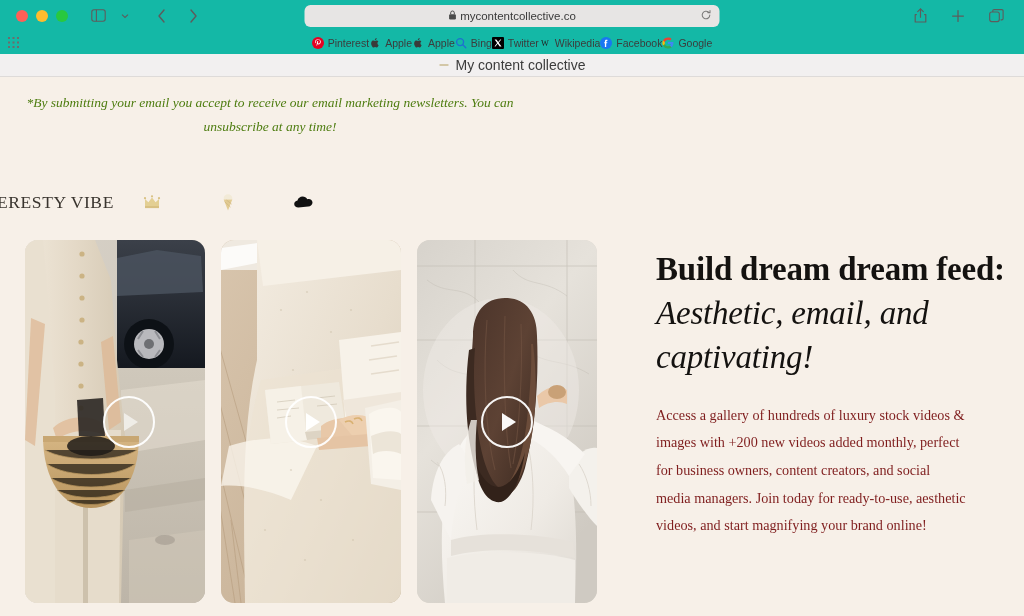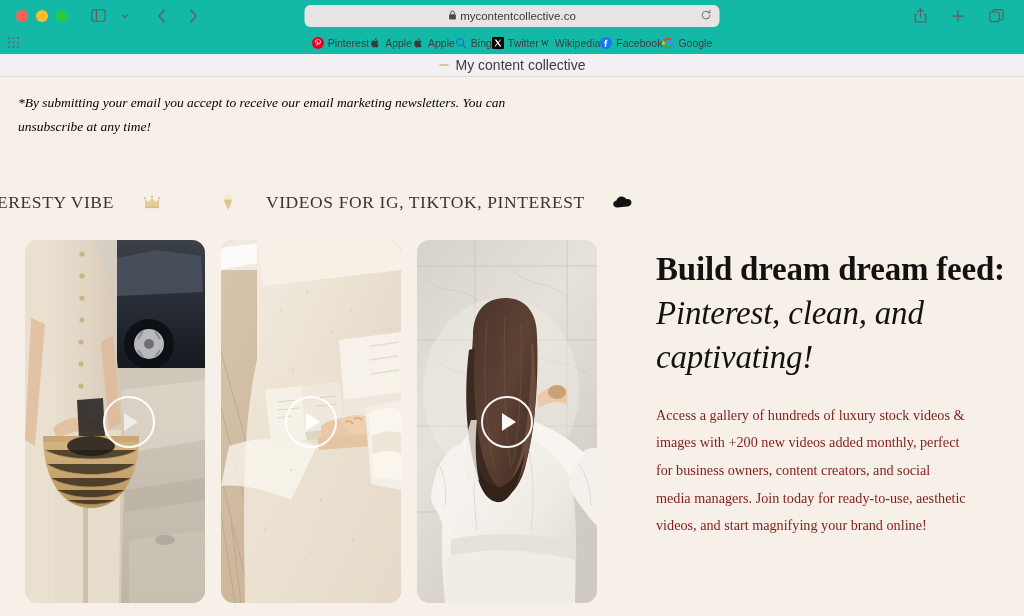--- a/index.html
+++ b/index.html
@@ -111,22 +111,23 @@
     position: relative;
     overflow: hidden;
   }
 
   #disclaimer {
     padding: 14px 18px 0 18px;
     font-family: "Liberation Serif", serif;
     font-style: italic;
     font-size: 13.5px;
     line-height: 1.75;
-    color: #000000;
+    color: #4d7c0f;
     max-width: 540px;
+    text-align: center;
   }
 
   
   #marquee-strip {
     position: absolute;
     top: 97px;
     left: 0;
     width: 1024px;
     height: 56px;
     display: flex;
@@ -459,21 +460,20 @@
 
       <span class="mq-sep">
         <svg width="20" height="22" viewBox="0 0 20 22">
           <path d="M10 3.2 c-2.6 0-4.3 1.8-4.3 3.9 0 0.5 0.1 0.9 0.2 1.2 h8.2 c0.1-0.3 0.2-0.7 0.2-1.2 C14.3 5.0 12.6 3.2 10 3.2 z" fill="#f2ead7"></path>
           <path d="M5.7 8.6 h8.6 L10 19.6 Z" fill="#e2cb92"></path>
           <path d="M6.6 10.6 L12.9 16.6 M8.3 8.9 L14.0 13.4 M5.9 13.2 L10.6 18.0" stroke="#cdb madre" stroke-width="0" fill="none"></path>
           <path d="M6.6 10.7 L12.5 16.1 M8.5 9.0 L13.6 13.1" stroke="#cfb57f" stroke-width="0.7" fill="none"></path>
         </svg>
       </span>
 
-      <span class="mq-text">VIDEOS FOR IG, TIKTOK, PINTEREST</span>
       <span class="mq-sep">
         <svg width="24" height="18" viewBox="0 0 24 18">
           <path d="M6.4 14.6 c-2.4 0-4.2-1.6-4.2-3.6 0-1.8 1.4-3.3 3.3-3.5 0.5-2.2 2.6-3.9 5.1-3.9 2.0 0 3.8 1.1 4.7 2.7 0.4-0.2 0.9-0.3 1.4-0.3 2.1 0 3.8 1.6 3.8 3.6 0 2.3-1.9 4.0-4.3 4.0 Z" fill="#111111"></path>
         </svg>
       </span>
 
     </div>
   </div>
 
   <div id="hero">
@@ -694,18 +694,18 @@
         <div class="play-btn">
             <span class="tri"></span>
           </div>
       </div>
 
     </div>
 
     <div id="copy">
       <h1 id="headline">
         <span class="bold">Build dream dream feed:</span>
-        <span class="ital">Pinterest, clean, and captivating!</span>
+        <span class="ital">Aesthetic, email, and captivating!</span>
       </h1>
       <p id="body-copy">Access a gallery of hundreds of luxury stock videos &amp; images with +200 new videos added monthly, perfect for business owners, content creators, and social media managers. Join today for ready-to-use, aesthetic videos, and start magnifying your brand online!</p>
     </div>
   </div>
 </div>
 
 </body></html>

